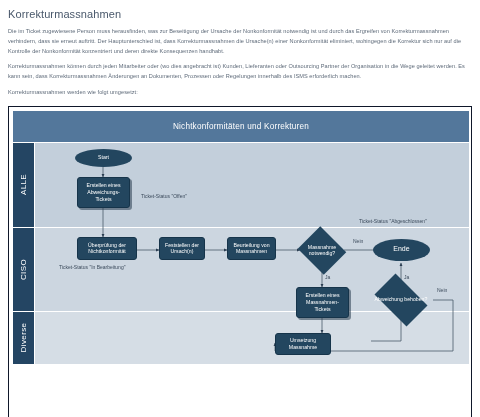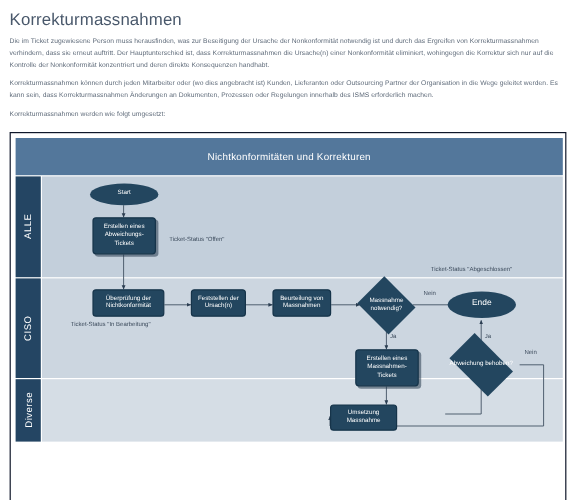--- a/index.html
+++ b/index.html
@@ -6,21 +6,21 @@
   body{
     width:480px;height:417px;overflow:hidden;
     background:#ffffff;
     font-family:"Liberation Sans", sans-serif;
     color:#5a6978;
     -webkit-font-smoothing:antialiased;
   }
   .page{padding:6px 8px 0 8px;box-sizing:border-box;width:480px;}
 
   .page-title{
-    font-size:14px;
+    font-size:11px;
     color:#49586b;
     font-weight:400;
     margin:2px 0 7px 0;
     letter-spacing:.1px;
   }
 
   p.body-text{
     font-size:5.6px;
     line-height:1.75;
     color:#5f6b7a;

